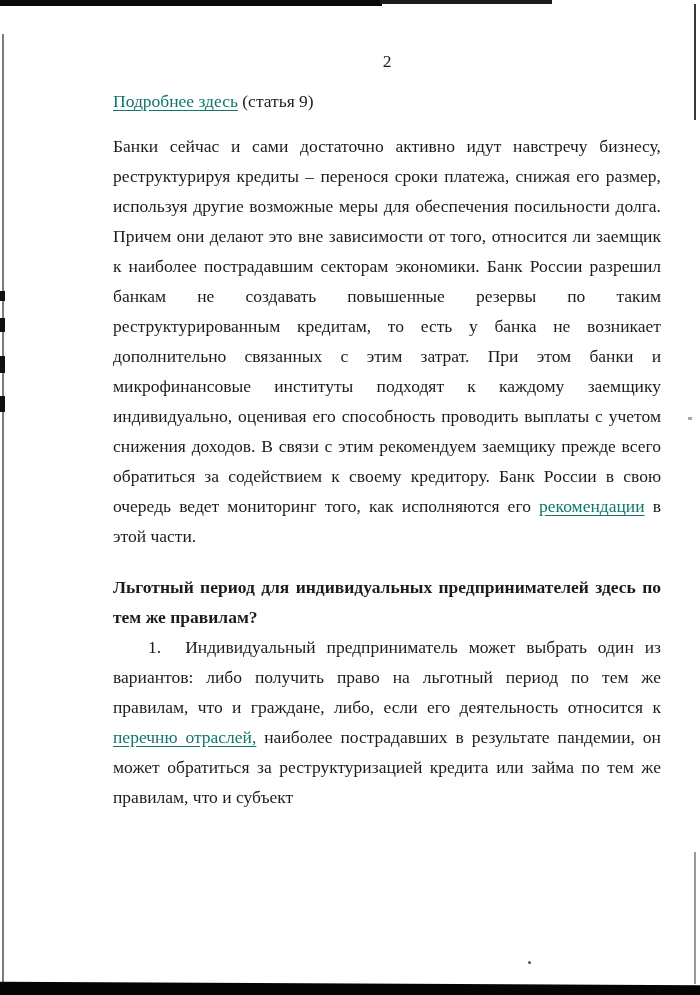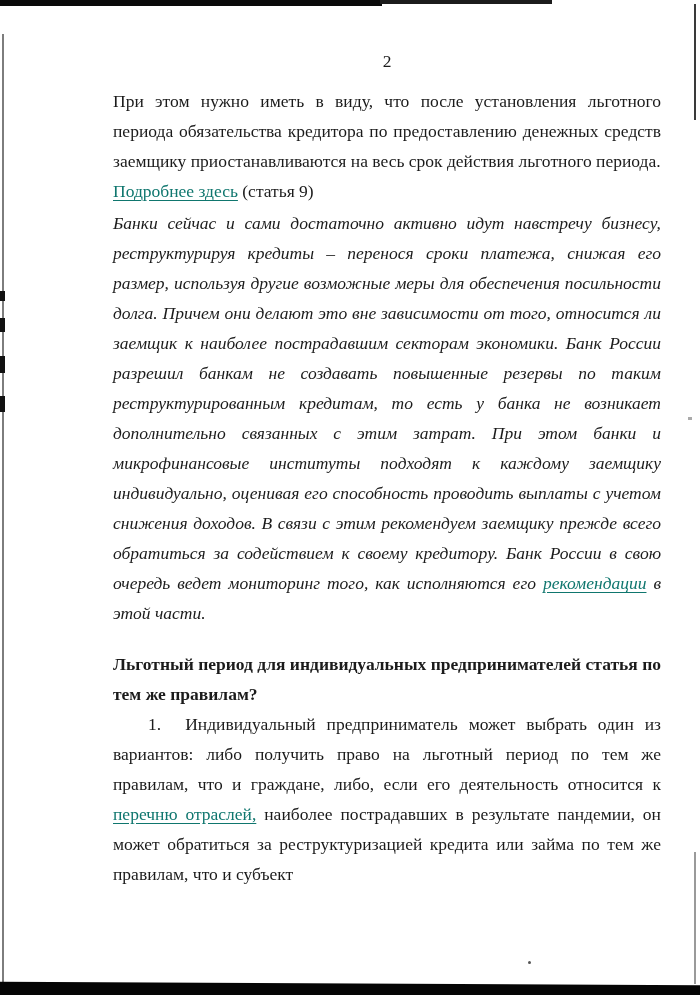--- a/index.html
+++ b/index.html
@@ -70,21 +70,21 @@
   .page-number {
     text-align: center;
     line-height: 22px;
     margin-bottom: 14px;
   }
   p.para { margin: 0; }
   p.heading {
     font-weight: bold;
     margin-top: 21px;
   }
-  p.after-heading { margin-top: 2px; font-style: italic; }
+  p.after-heading { margin-top: 15px; }
   .doclink {
     color: #0f766e;
     text-decoration: underline;
     text-underline-offset: 3px;
     cursor: pointer;
   }
   .item-num { margin-right: 24px; }
   p.numbered { text-indent: 35px; }
 </style>
 </head>
@@ -102,26 +102,25 @@
   <div class="scan-right-line-top"></div>
   <div class="scan-right-line-bottom"></div>
   <div class="scan-speck-1"></div>
   <div class="scan-speck-2"></div>
   <div class="scan-bottom-bar"></div>
 
   <div class="content">
 
     <div class="page-number">2</div>
 
-    <p class="para">При этом нужно иметь в виду, что после установления льготного периода обязательства кредитора по предоставлению денежных средств заемщику приостанавливаются на весь срок действия льготного периода.</p>
 
     <p class="para"><a class="doclink">Подробнее здесь</a><span> (статья 9)</span></p>
 
 
     <p class="para after-heading"><span>Банки сейчас и сами достаточно активно идут навстречу бизнесу, реструктурируя кредиты – перенося сроки платежа, снижая его размер, используя другие возможные меры для обеспечения посильности долга. Причем они делают это вне зависимости от того, относится ли заемщик к наиболее пострадавшим секторам экономики. Банк России разрешил банкам не создавать повышенные резервы по таким реструктурированным кредитам, то есть у банка не возникает дополнительно связанных с этим затрат. При этом банки и микрофинансовые институты подходят к каждому заемщику индивидуально, оценивая его способность проводить выплаты с учетом снижения доходов. В связи с этим рекомендуем заемщику прежде всего обратиться за содействием к своему кредитору. Банк России в свою очередь ведет мониторинг того, как исполняются его </span><a class="doclink">рекомендации</a><span> в этой части.</span></p>
 
-    <p class="para heading">Льготный период для индивидуальных предпринимателей статья по тем же правилам?</p>
+    <p class="para heading">Льготный период для индивидуальных предпринимателей здесь по тем же правилам?</p>
 
 
     <p class="para numbered"><span class="item-num">1.</span><span>Индивидуальный предприниматель может выбрать один из вариантов: либо получить право на льготный период по тем же правилам, что и граждане, либо, если его деятельность относится к </span><a class="doclink">перечню отраслей,</a><span> наиболее пострадавших в результате пандемии, он может обратиться за реструктуризацией кредита или займа по тем же правилам, что и субъект</span></p>
 
   </div>
 </div>
 
 </body></html>

